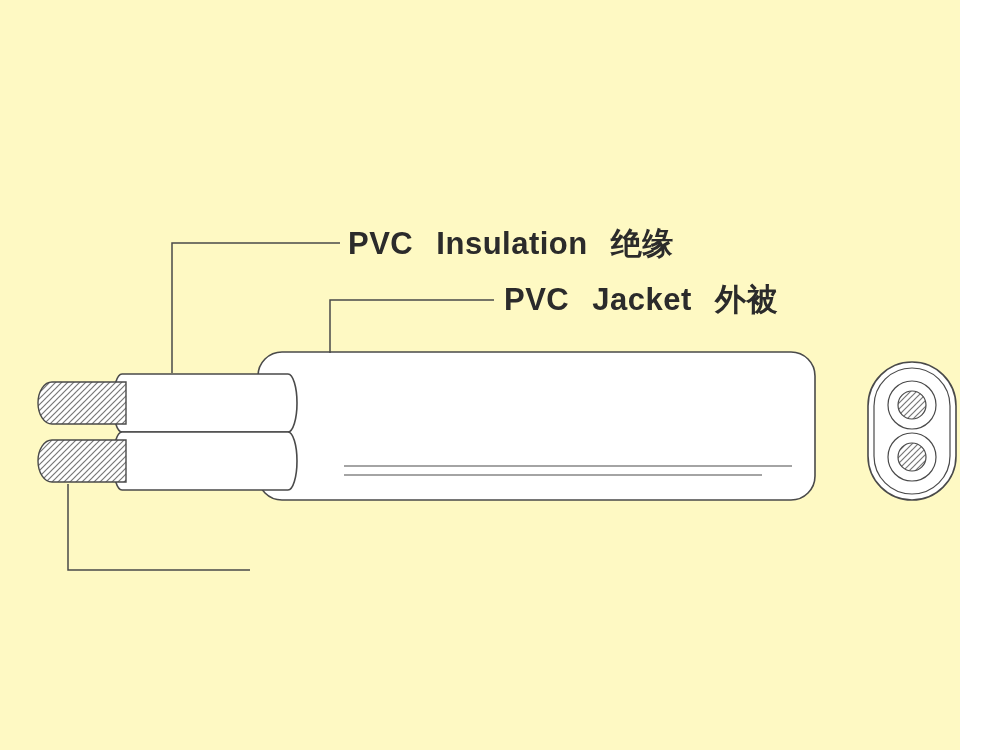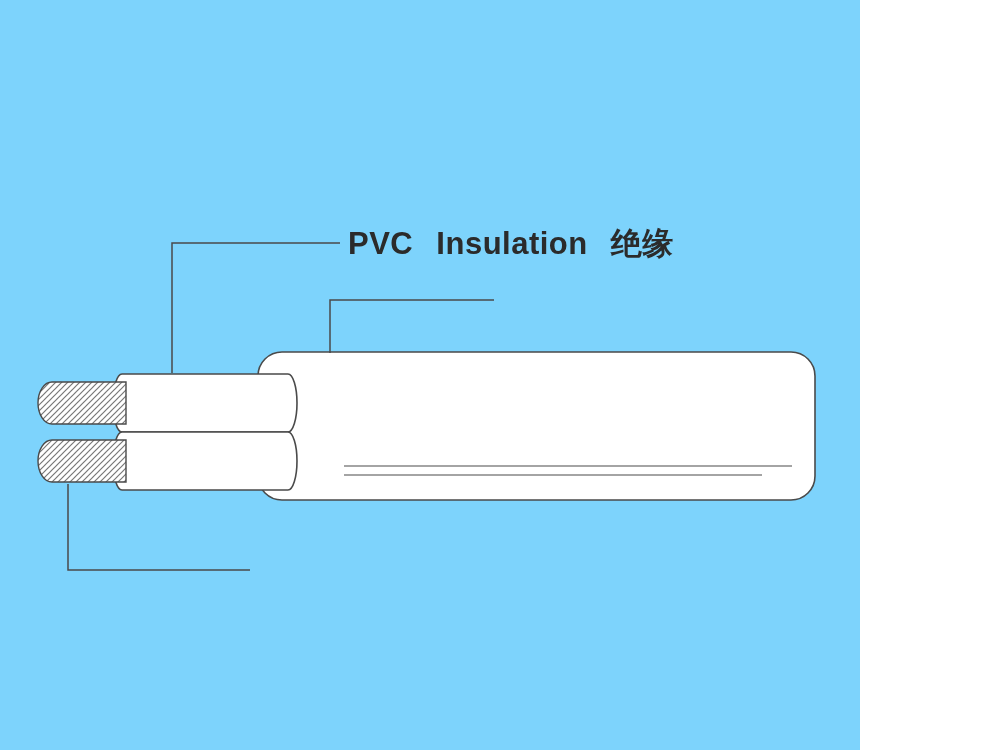--- a/index.html
+++ b/index.html
@@ -3,23 +3,23 @@
 <meta charset="utf-8">
 <style>
   html, body {
     margin: 0;
     padding: 0;
     background: #ffffff;
     font-family: "Liberation Sans", sans-serif;
   }
   .canvas {
     position: relative;
-    width: 860px;
+    width: 960px;
     height: 750px;
-    background: #7dd3fc;
+    background: #fef9c3;
     overflow: hidden;
   }
   .canvas svg {
     position: absolute;
     left: 0;
     top: 0;
   }
   .diagram-label {
     position: absolute;
     font-size: 31px;
@@ -73,14 +73,15 @@
       <rect class="shape-white" x="868" y="362" width="88" height="138" rx="44" ry="44"></rect>
       <rect class="ln-thin" x="874" y="368" width="76" height="126" rx="38" ry="38" fill="#ffffff"></rect>
       <circle class="ln-thin" cx="912" cy="405" r="24" fill="#ffffff"></circle>
       <circle class="ln-thin" cx="912" cy="457" r="24" fill="#ffffff"></circle>
       <circle cx="912" cy="405" r="14" fill="url(#hatch)" stroke="#4a4a4a" stroke-width="1.2"></circle>
       <circle cx="912" cy="457" r="14" fill="url(#hatch)" stroke="#4a4a4a" stroke-width="1.2"></circle>
     </g>
   </svg>
 
   <div class="diagram-label label-insulation">PVC Insulation 绝缘</div>
+  <div class="diagram-label label-jacket">PVC Jacket 外被</div>
 
 </div>
 
 </body></html>

